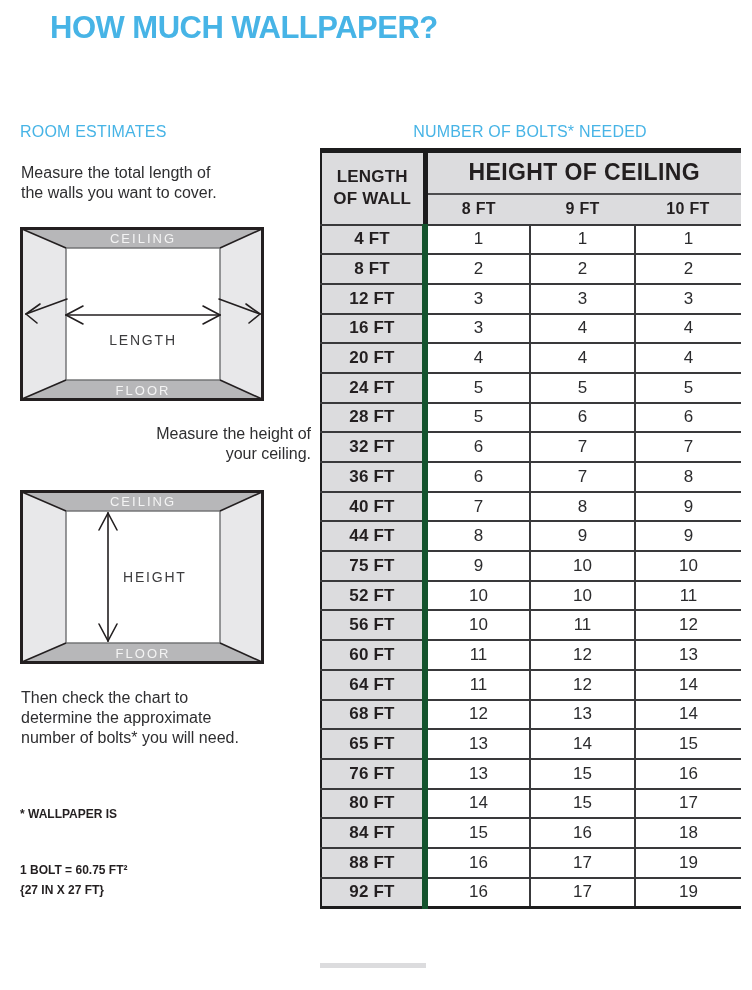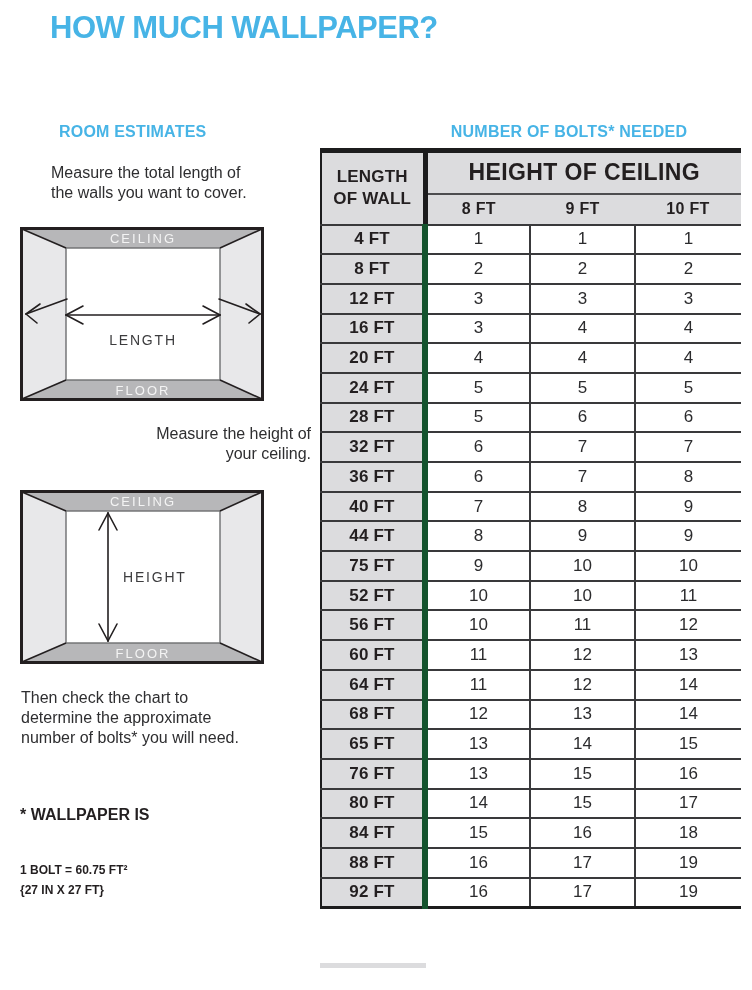--- a/index.html
+++ b/index.html
@@ -17,32 +17,32 @@
     width:752px;height:990px;position:relative;
     font-family:"Liberation Sans","DejaVu Sans",sans-serif;
     color:var(--ink);overflow:hidden;
   }
   .abs{position:absolute;}
   h1.page-title{
     left:12px;top:10px;font-size:31px;font-weight:700;
     letter-spacing:-0.5px;color:var(--accent);white-space:nowrap;margin-left:38px;
   }
   h2.section-heading{
-    font-size:16px;font-weight:700;color:var(--accent);letter-spacing:0.2px;white-space:nowrap;margin-left:39px;
+    font-size:16px;font-weight:400;color:var(--accent);letter-spacing:0.2px;white-space:nowrap;
   }
   .left-heading{left:20px;top:123px;}
   .right-heading{left:320px;top:123px;width:420px;text-align:center;}
   p.step{
     left:21px;font-size:16px;line-height:20px;color:var(--soft-ink);
     white-space:pre-line;width:290px;
   }
-  .step-1{top:163px;margin-left:30px;}
+  .step-1{top:163px;}
   .step-2{top:424px;text-align:right;}
   .step-3{top:688px;}
-  .footnote{left:20px;top:805px;font-size:16px;line-height:19px;font-weight:700;color:var(--ink);}
+  .footnote{left:20px;top:805px;font-size:12px;line-height:19px;font-weight:700;color:var(--ink);}
   .footnote .indent{padding-left:10px;}
   .bolt-note{left:20px;top:860px;font-size:12px;line-height:20px;font-weight:700;color:var(--ink);}
   svg.room-diagram{display:block;}
   svg .cf{fill:var(--cf-fill);}
   svg .sidewall{fill:var(--wall-fill);}
   svg .backwall{fill:#ffffff;stroke:#6d6e70;stroke-width:1.4;}
   svg .edge{stroke:var(--ink);stroke-width:1.6;fill:none;}
   svg .frame{fill:none;stroke:var(--ink);stroke-width:3;}
   svg .arrow{stroke:var(--ink);stroke-width:1.6;fill:none;stroke-linecap:round;}
   svg text{font-family:"Liberation Sans","DejaVu Sans",sans-serif;}

